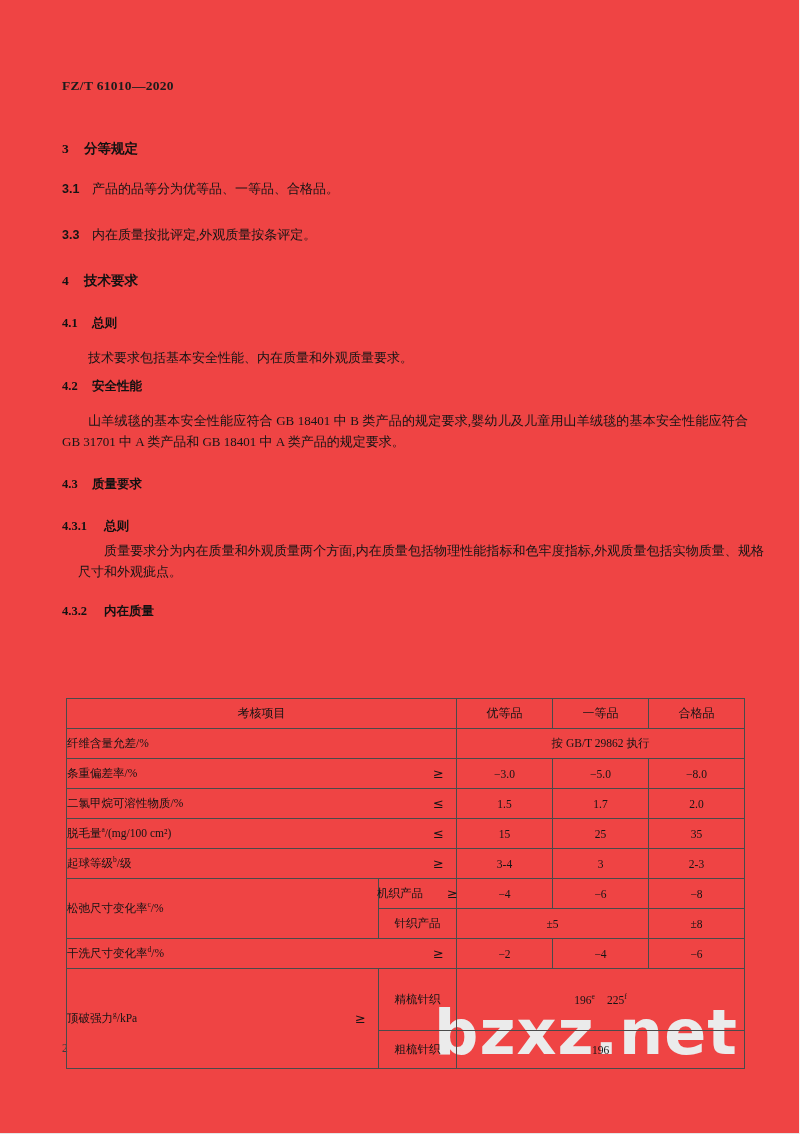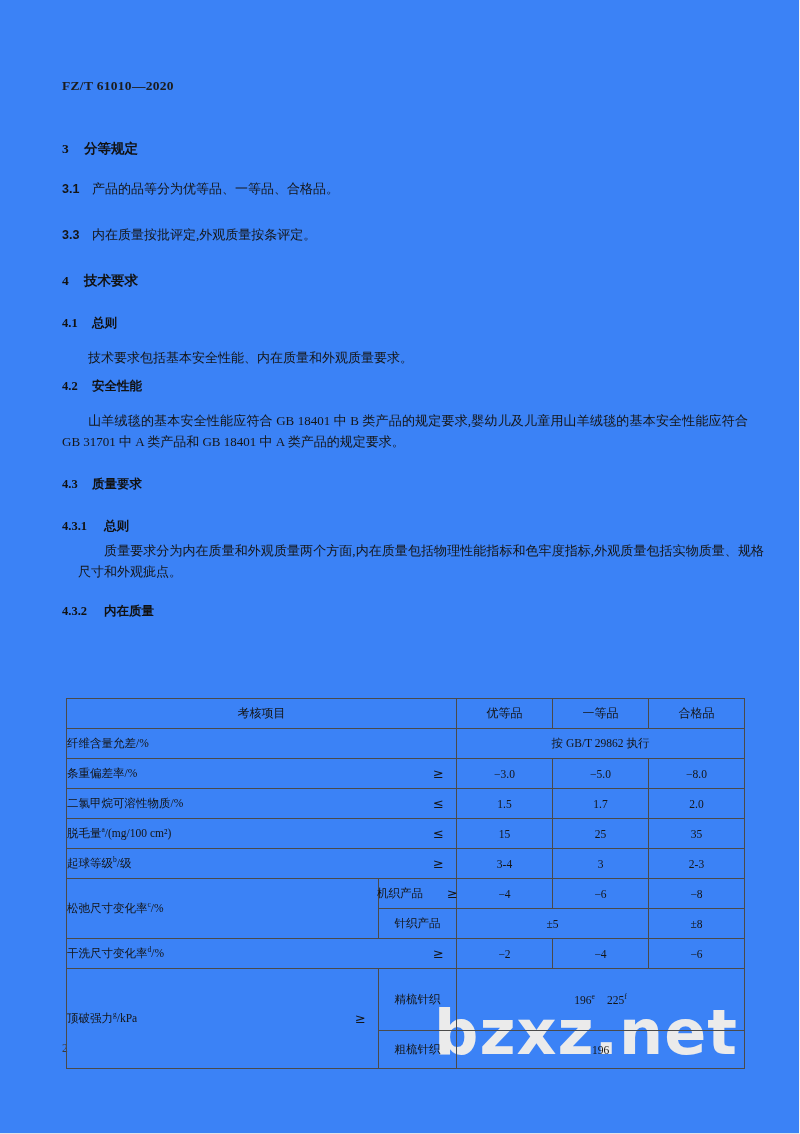--- a/index.html
+++ b/index.html
@@ -9,21 +9,21 @@
     background: #ffffff;
   }
   body {
     font-family: "Liberation Serif", "DejaVu Serif", serif;
     color: #1a1a1a;
   }
   .page {
     position: relative;
     width: 800px;
     height: 1134px;
-    background: #3b82f6;
+    background: #ef4444;
     box-sizing: border-box;
     overflow: hidden;
     border-bottom: 1px solid #e6e6e6;
     border-right: 1px solid #f2f2f2;
   }
   .content {
     position: absolute;
     left: 62px;
     top: 0;
     width: 686px;

